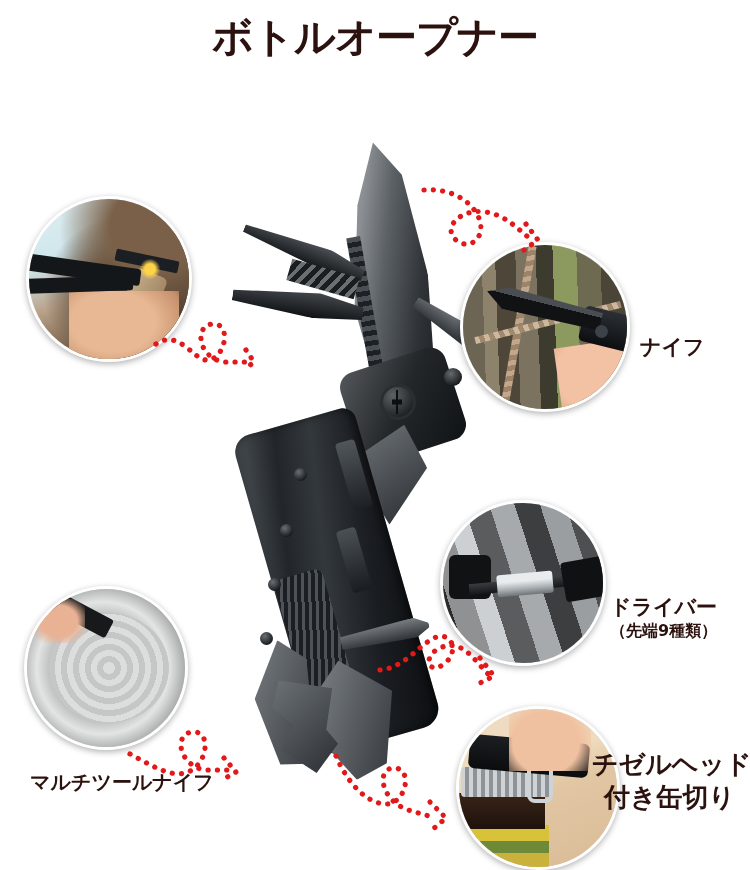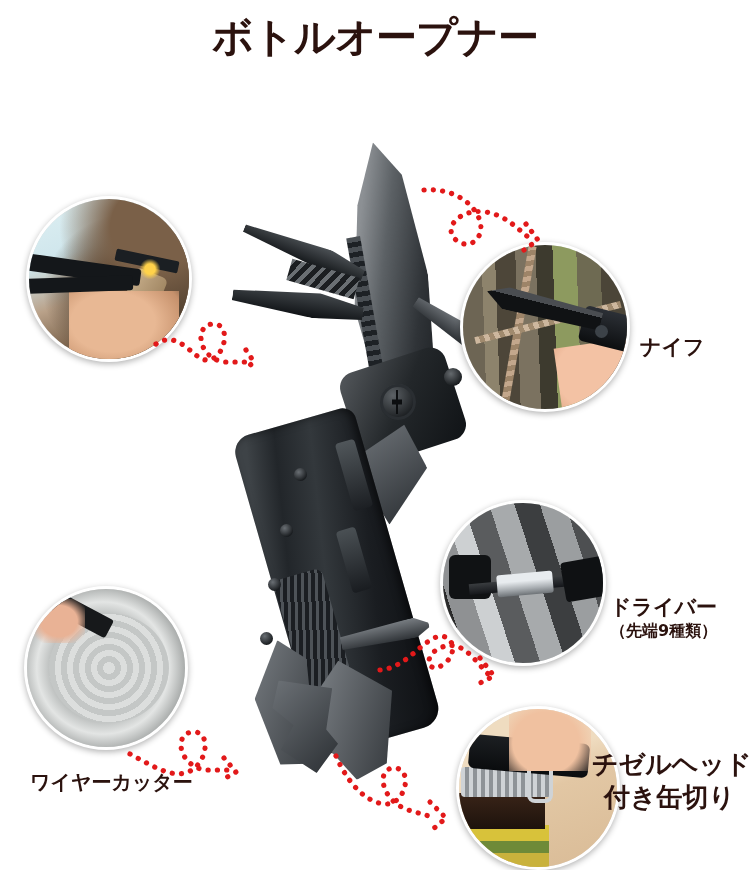--- a/index.html
+++ b/index.html
@@ -418,19 +418,19 @@
 <div class="label" id="label-knife">
   <span>ナイフ</span>
 </div>
 
 <div class="label" id="label-driver">
   <span>ドライバー</span>
   <span class="sub">（先端9種類）</span>
 </div>
 
 <div class="label" id="label-bottle">
-  <span>ワイヤーカッター</span>
+  <span>マルチツールナイフ</span>
 </div>
 
 <div class="label" id="label-can">
   <span>チゼルヘッド</span>
   <span class="l2">付き缶切り</span>
 </div>
 
 </body></html>

